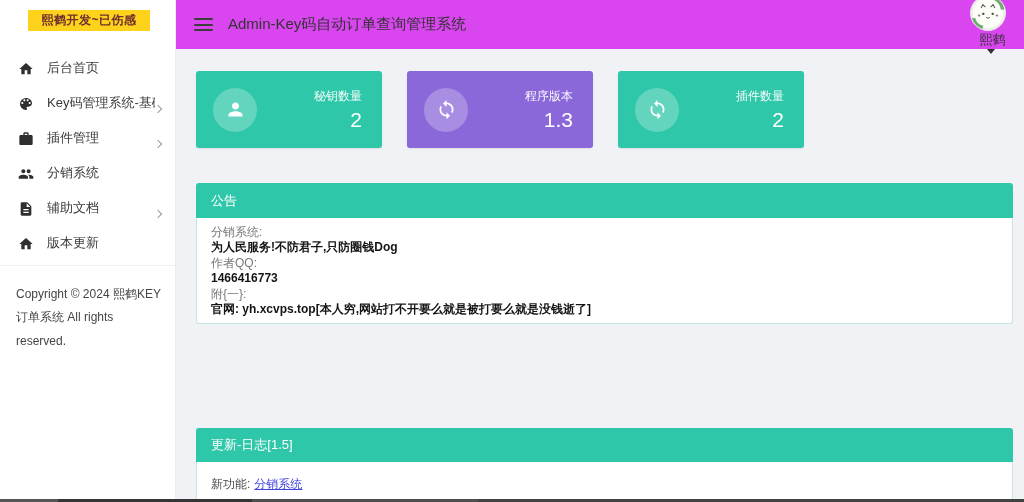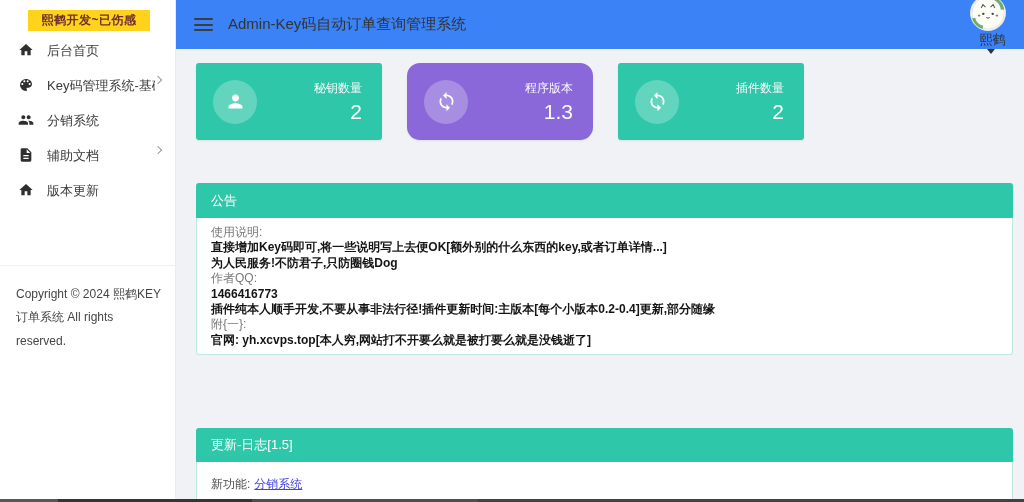--- a/index.html
+++ b/index.html
@@ -7,53 +7,53 @@
     font-family:"Liberation Sans","DejaVu Sans",sans-serif;
     background:#f0f2f6; color:#333; }
 
   
   .sidebar { position:absolute; left:0; top:0; width:176px; height:502px;
     background:#fff; border-right:1px solid #ececec; z-index:2; }
   .dev-badge { position:absolute; left:28px; top:10px; width:122px; height:21px;
     background:#ffd21c; color:#6d2f2f; font-size:12px; font-weight:bold; 
     display:flex; align-items:center; justify-content:center; letter-spacing:.5px; }
   .menu { position:absolute; top:42px; left:0; right:0; }
-  .menu-item { height:35px; display:flex; align-items:flex-start; padding:0 14px 0 18px;
+  .menu-item { height:35px; display:flex; align-items:flex-end; padding:0 14px 0 18px;
     cursor:pointer; color:#3a3a3a; font-size:13px; }
   .menu-item .mi-icon { width:16px; height:16px; margin-right:13px; color:#2f2f2f; flex:none; }
   .menu-item .mi-icon svg { width:16px; height:16px; display:block; }
   .menu-item .mi-label { flex:1; white-space:nowrap; overflow:hidden; }
   .chev { width:6px; height:6px; border-right:1.5px solid #9a9a9a; border-top:1.5px solid #9a9a9a;
     transform:rotate(45deg); flex:none; }
   .side-divider { position:absolute; top:265px; left:0; right:0; border-top:1px solid #efefef; }
   .copyright { position:absolute; top:283px; left:16px; right:12px;
     font-size:12px; color:#454545; line-height:1.95; }
 
   
-  .topbar { position:absolute; left:176px; top:0; width:848px; height:50px; background:#3b82f6;
+  .topbar { position:absolute; left:176px; top:0; width:848px; height:50px; background:#d946ef;
     display:flex; align-items:center; padding:0 18px; border-bottom:1px solid #f3f3f3; z-index:1;justify-content:center; }
   .hamburger { width:19px; height:13px; display:flex; flex-direction:column;
     justify-content:space-between; cursor:pointer; }
   .hamburger i { display:block; height:2px; background:#3d3d3d; border-radius:1px; }
   .app-title { margin-left:15px; font-size:15px; color:#333; }
   .topbar-right { margin-left:auto; display:flex; align-items:center; cursor:pointer;flex-direction:column; }
   .avatar { width:36px; height:36px; border-radius:50%; overflow:hidden; background:#fbfbf6;
     border:1px solid #e4e4e4; flex:none; }
   .avatar svg { width:100%; height:100%; display:block; }
   .username { margin-left:9px; font-size:13px; color:#333; }
   .caret { margin-left:5px; width:0; height:0; border-left:4px solid transparent;
     border-right:4px solid transparent; border-top:5px solid #333; }
 
   
   .main { position:absolute; left:176px; top:50px; width:848px; height:452px; }
   .cards { position:absolute; left:20px; top:13px; display:flex; gap:25px; }
   .stat-card { width:186px; height:77px; border-radius:3px; display:flex; align-items:center;
-    color:#fff; box-shadow:0 1px 2px rgba(0,0,0,.08); }
+    color:#fff; box-shadow:0 1px 2px rgba(0,0,0,.08);margin-top:8px; }
   .stat-card.teal   { background:#2fc7a9; }
-  .stat-card.purple { background:#8b68d9;border-radius:13px; }
+  .stat-card.purple { background:#8b68d9; }
   .icon-circle { width:44px; height:44px; border-radius:50%; background:rgba(255,255,255,.25);
     display:flex; align-items:center; justify-content:center; margin-left:17px; flex:none; }
   .icon-circle svg { width:21px; height:21px; fill:#fff; }
   .stat-text { margin-left:auto; margin-right:20px; text-align:right; }
   .stat-label { font-size:12px; opacity:.95; }
   .stat-value { font-size:21px; margin-top:3px; font-weight:400; }
 
   .panel { position:absolute; left:20px; width:817px; border-radius:0; }
   .panel-header { background:#2fc7a9; color:#fff; font-size:13px; padding:0 15px;
     height:35px; display:flex; align-items:center; border-radius:3px 3px 0 0; }
@@ -93,20 +93,29 @@
     <div class="menu-item">
       <span class="mi-icon">
         <svg viewBox="0 0 24 24" fill="currentColor">
             <path d="M12 3a9 9 0 0 0 0 18c.83 0 1.5-.67 1.5-1.5 0-.39-.15-.74-.39-1.01-.23-.26-.38-.61-.38-.99 0-.83.67-1.5 1.5-1.5H16c2.76 0 5-2.24 5-5 0-4.42-4.03-8-9-8zm-5.5 9c-.83 0-1.5-.67-1.5-1.5S5.67 9 6.5 9 8 9.67 8 10.5 7.33 12 6.5 12zm3-4C8.67 8 8 7.33 8 6.5S8.67 5 9.5 5s1.5.67 1.5 1.5S10.33 8 9.5 8zm5 0c-.83 0-1.5-.67-1.5-1.5S13.67 5 14.5 5s1.5.67 1.5 1.5S15.33 8 14.5 8zm3 4c-.83 0-1.5-.67-1.5-1.5S16.67 9 17.5 9s1.5.67 1.5 1.5-.67 1.5-1.5 1.5z"></path>
           </svg>
       </span>
       <span class="mi-label">Key码管理系统-基础</span>
       <span class="chev"></span>
     </div>
 
+    <div class="menu-item">
+      <span class="mi-icon">
+        <svg viewBox="0 0 24 24" fill="currentColor">
+            <path d="M20 6h-4V4c0-1.11-.89-2-2-2h-4c-1.11 0-2 .89-2 2v2H4c-1.11 0-1.99.89-1.99 2L2 19c0 1.11.89 2 2 2h16c1.11 0 2-.89 2-2V8c0-1.11-.89-2-2-2zm-6 0h-4V4h4v2z"></path>
+          </svg>
+      </span>
+      <span class="mi-label">插件管理</span>
+      <span class="chev"></span>
+    </div>
 
     <div class="menu-item">
       <span class="mi-icon">
         <svg viewBox="0 0 24 24" fill="currentColor">
             <path d="M16 11c1.66 0 2.99-1.34 2.99-3S17.66 5 16 5c-1.66 0-3 1.34-3 3s1.34 3 3 3zm-8 0c1.66 0 2.99-1.34 2.99-3S9.66 5 8 5C6.34 5 5 6.34 5 8s1.34 3 3 3zm0 2c-2.33 0-7 1.17-7 3.5V19h14v-2.5c0-2.33-4.67-3.5-7-3.5zm8 0c-.29 0-.62.02-.97.05 1.16.84 1.97 1.97 1.97 3.45V19h6v-2.5c0-2.33-4.67-3.5-7-3.5z"></path>
           </svg>
       </span>
       <span class="mi-label">分销系统</span>
     </div>
 
@@ -196,26 +205,24 @@
       <div class="stat-text">
         <div class="stat-label">插件数量</div>
         <div class="stat-value">2</div>
       </div>
     </div>
   </div>
 
   <div class="panel panel-announcement">
     <div class="panel-header">公告</div>
     <div class="panel-body">
-      <div class="ann-line lbl">使用说明:</div>
-      <div class="ann-line val">直接增加Key码即可,将一些说明写上去便OK[额外别的什么东西的key,或者订单详情...]</div>
+      <div class="ann-line lbl">分销系统:</div>
       <div class="ann-line val">为人民服务!不防君子,只防圈钱Dog</div>
       <div class="ann-line lbl">作者QQ:</div>
       <div class="ann-line val">1466416773</div>
-      <div class="ann-line val">插件纯本人顺手开发,不要从事非法行径!插件更新时间:主版本[每个小版本0.2-0.4]更新,部分随缘</div>
       <div class="ann-line lbl">附{一}:</div>
       <div class="ann-line val">官网: yh.xcvps.top[本人穷,网站打不开要么就是被打要么就是没钱逝了]</div>
     </div>
   </div>
 
   <div class="panel panel-changelog">
     <div class="panel-header">更新-日志[1.5]</div>
     <div class="panel-body">
       <span>新功能:</span><a class="log-link">分销系统</a>
     </div>

